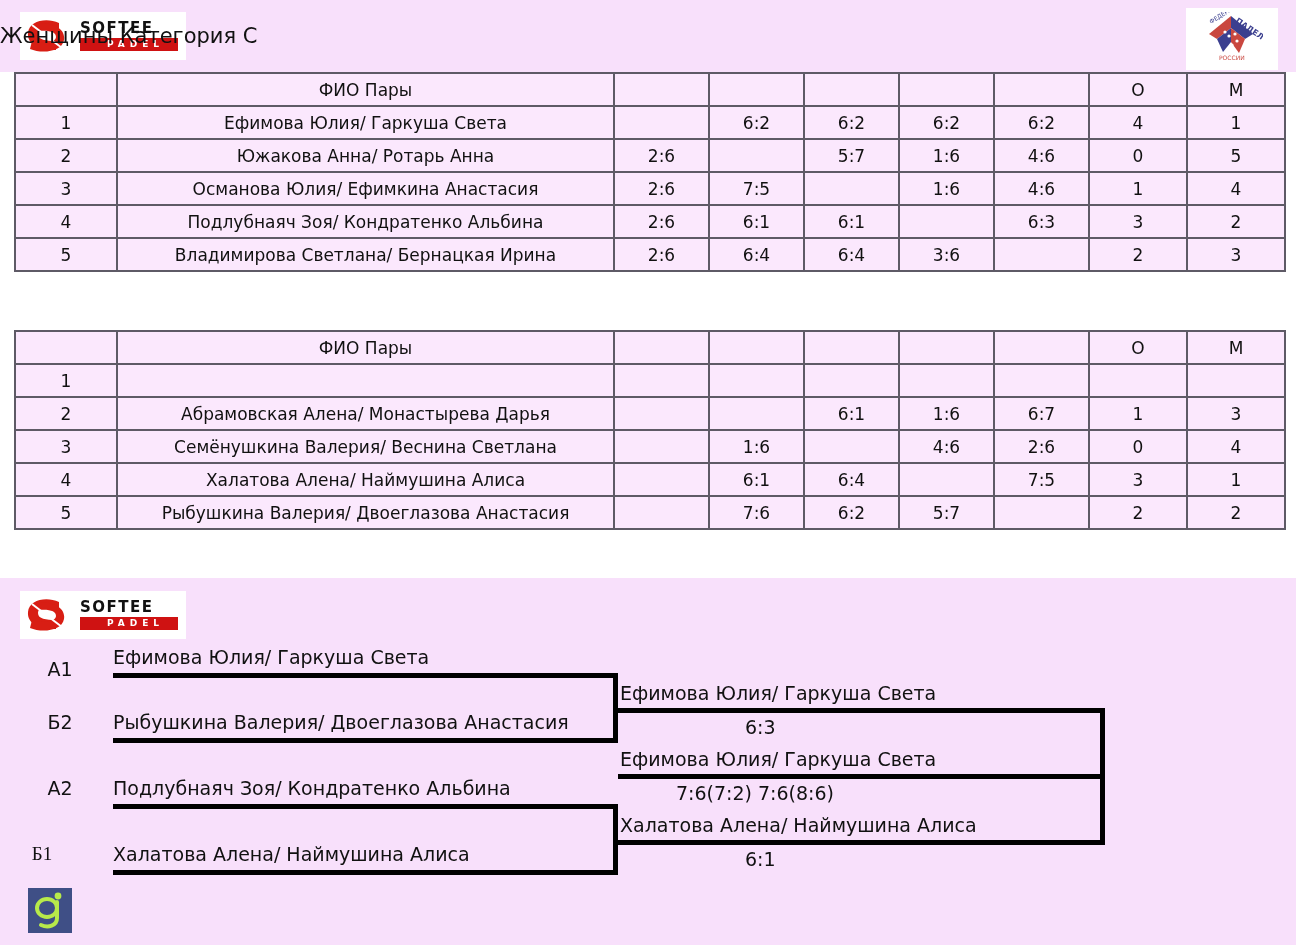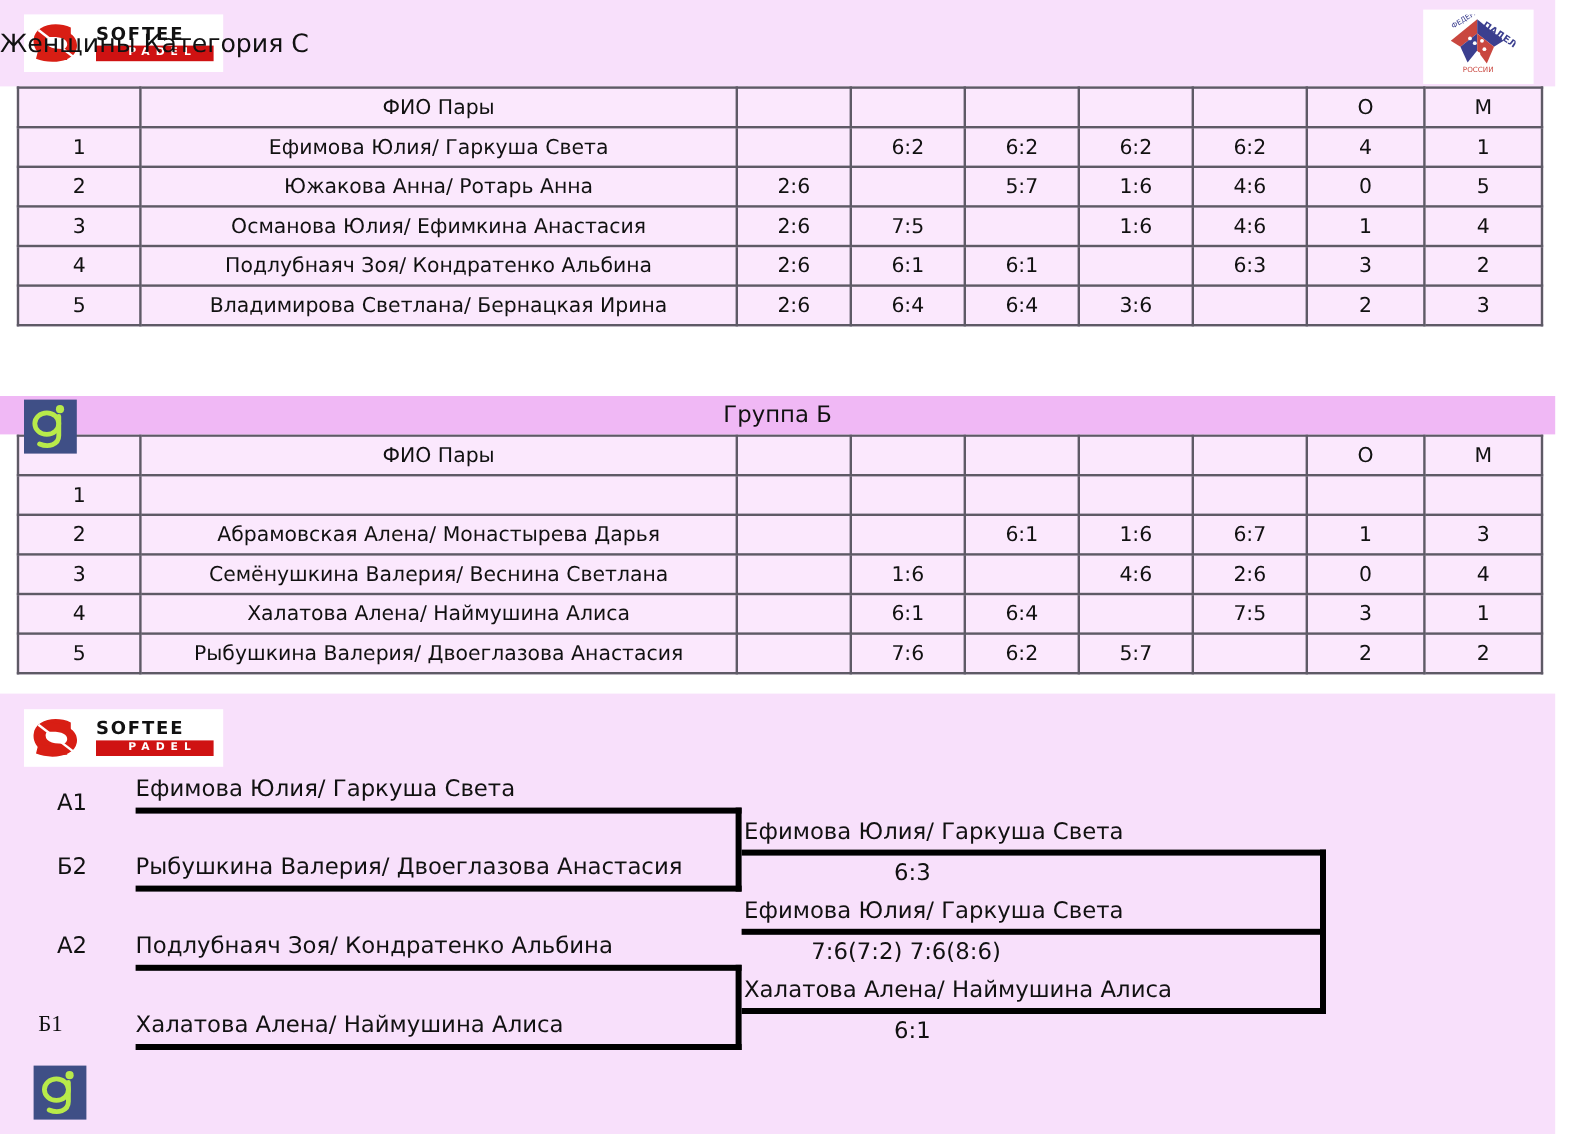--- a/index.html
+++ b/index.html
@@ -270,30 +270,20 @@
           <td class="sc">3:6</td>
           <td class="sc diag"></td>
           <td class="pts">2</td>
           <td class="pts">3</td>
         </tr>
       </tbody>
   </table>
 </div>
 
 <div class="group-block" id="group-b-block">
-  <div class="group-title-row">
-    <div class="g-logo">
-      <svg width="44" height="45" viewBox="0 0 44 45">
-        <ellipse cx="19" cy="20" rx="10" ry="9" fill="none" stroke="#b8ea4a" stroke-width="4"></ellipse>
-        <path d="M29 14 L29 30 C29 38, 20 40, 13 37" fill="none" stroke="#b8ea4a" stroke-width="4" stroke-linecap="round"></path>
-        <circle cx="30" cy="8" r="3.4" fill="#b8ea4a"></circle>
-      </svg>
-    </div>
-    <div class="gtitle">Группа Б</div>
-  </div>
   <table class="grp">
     <thead>
       <tr>
         <th class="rank"></th>
         <th class="pair" style="text-align:center">ФИО Пары</th>
         <th class="sc"></th>
         <th class="sc"></th>
         <th class="sc"></th>
         <th class="sc"></th>
         <th class="sc"></th>

